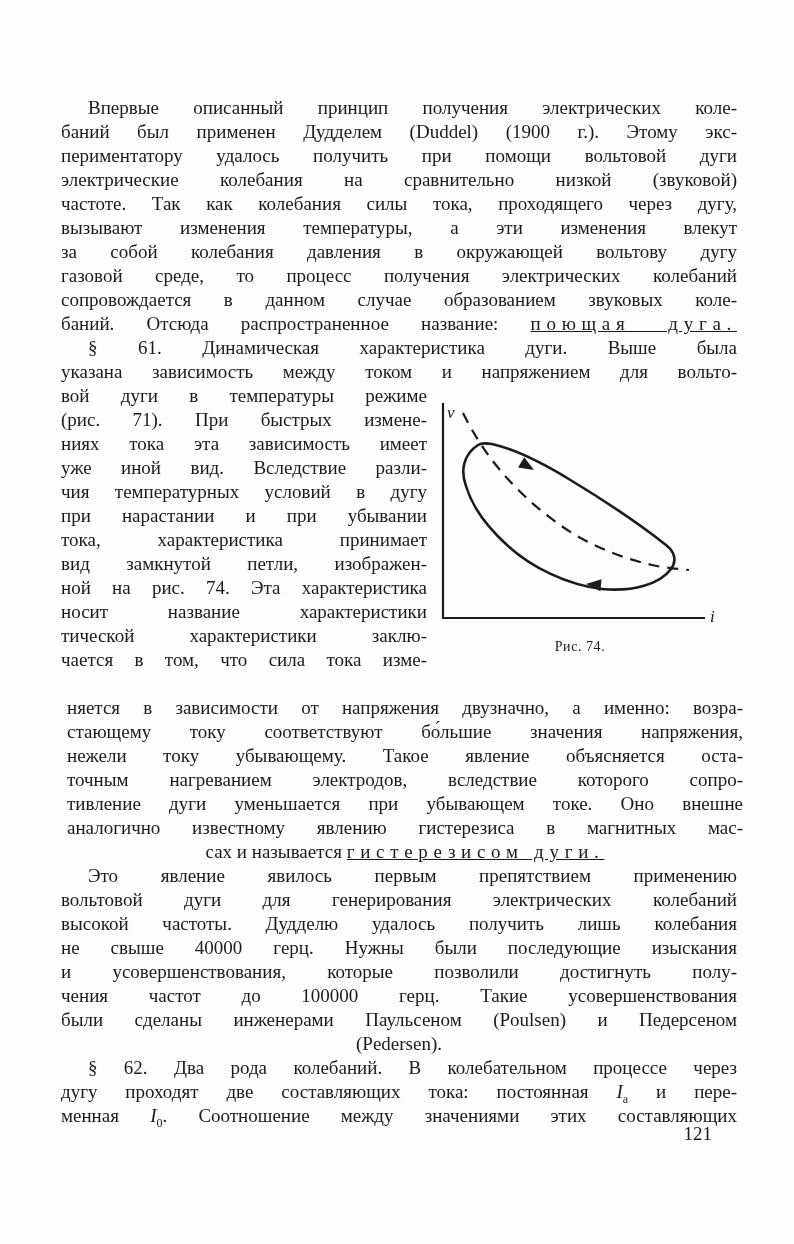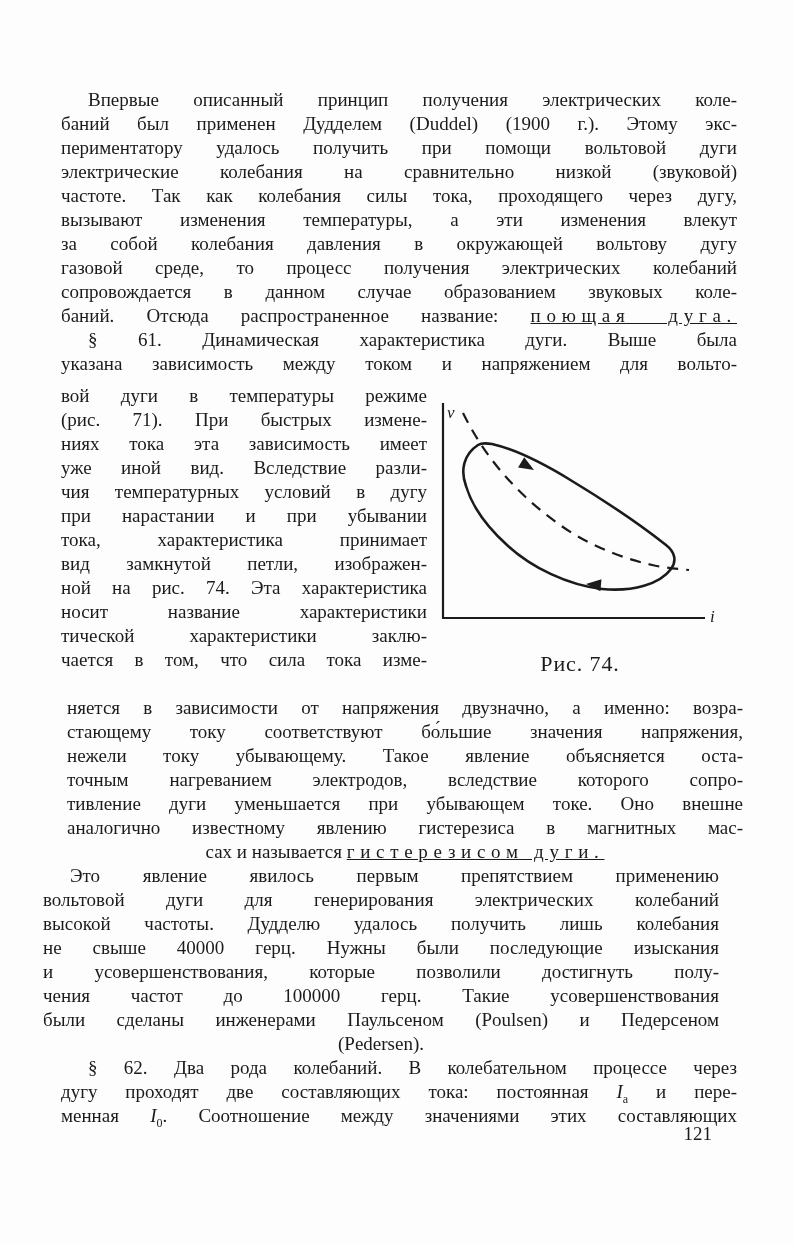--- a/index.html
+++ b/index.html
@@ -13,29 +13,29 @@
     height:24px; line-height:24px; font-size:19px;
     text-align:justify; text-align-last:justify;
     white-space:nowrap; white-space:normal;
   }
   .noj { text-align:center; text-align-last:auto; }
   .indent { text-indent:27px; }
   .b { font-weight:normal; }
   .sp { letter-spacing:0.30em;text-decoration:underline; }
   .it { font-style:italic; }
   sub { font-size:12px; line-height:0; }
-  #sec-top    { position:absolute; left:61px; top:88px;   width:676px; }
+  #sec-top    { position:absolute; left:61px; top:96px;   width:676px; }
   #sec-narrow { position:absolute; left:61px; top:384px;  width:366px; }
   #sec-mid    { position:absolute; left:67px; top:696px;  width:676px; }
-  #sec-para3  { position:absolute; left:43px; top:864px;  width:676px; }
+  #sec-para3  { position:absolute; left:61px; top:864px;  width:676px; }
   #sec-62     { position:absolute; left:61px; top:1056px; width:676px; }
   .figure { position:absolute; left:428px; top:396px; width:304px; }
   .figure svg { display:block; }
   .fig-caption {
-    margin-top:23px; text-align:center; font-size:22px; line-height:22px;
+    margin-top:6px; text-align:center; font-size:14px; line-height:22px;
     letter-spacing:0.04em;
   }
   .pageno {
     position:absolute; left:61px; top:1122px; width:651px;
     text-align:right; font-size:19px; line-height:24px;
   }
 </style>
 </head>
 <body>
 

